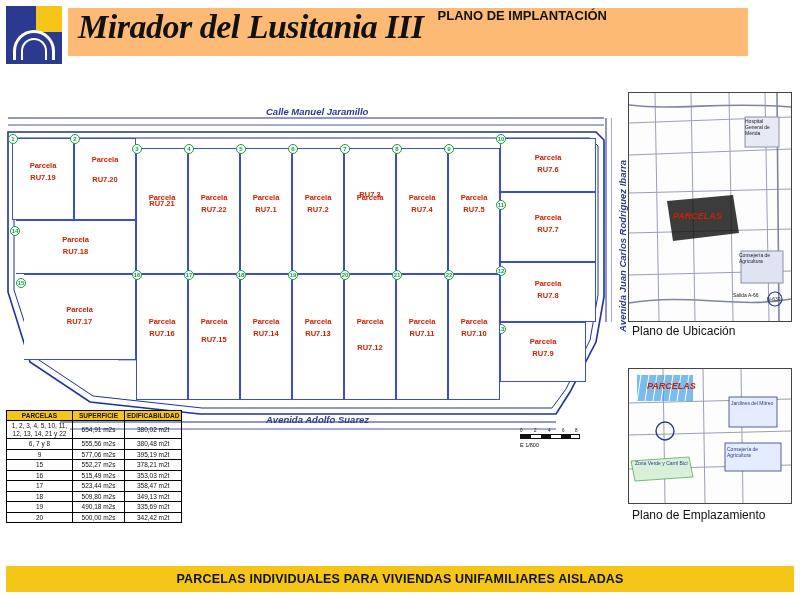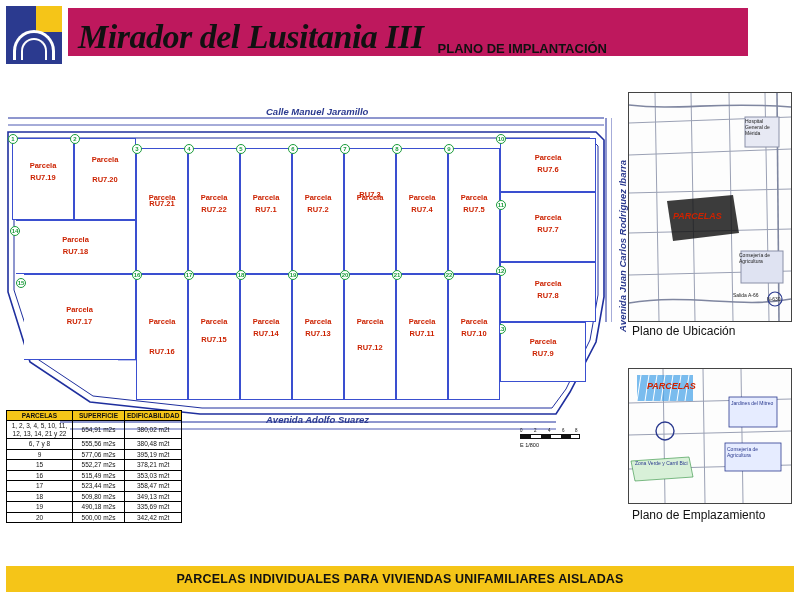--- a/index.html
+++ b/index.html
@@ -28,22 +28,22 @@
     border:3px solid #ffffff; border-bottom:none;
     border-radius:21px 21px 0 0;
   }
   #logo .arch2 {
     position:absolute; left:15px; top:32px; width:26px; height:22px;
     border:2px solid #ffffff; border-bottom:none;
     border-radius:13px 13px 0 0;
   }
   #title-bar {
     position:absolute; left:68px; top:8px; width:680px; height:48px;
-    background:#be185d;
-    display:flex; align-items:flex-end;
+    background:#fdba74;
+    display:flex; align-items:flex-start;
   }
   #title-main {
     font-style:italic; font-weight:bold; font-size:34px; color:#111;
     margin-left:10px; letter-spacing:-0.5px; white-space:nowrap;
     font-family:"Liberation Serif", serif;
   }
   #title-sub {
     font-weight:bold; font-size:13px; color:#111; margin-left:14px;
     white-space:nowrap;
   }
@@ -264,21 +264,21 @@
   <div class="node" style="left:10px; top:134px;">14</div>
 
   <div class="plot" style="left:24px; top:182px; width:112px; height:86px; border-left:none;">
     <div class="lbl" style="top:30px;">Parcela</div>
     <div class="lbl" style="top:42px;">RU7.17</div>
   </div>
   <div class="node" style="left:16px; top:186px;">15</div>
 
   <div class="plot" style="left:136px; top:182px; width:52px; height:126px;">
     <div class="lbl" style="top:42px;">Parcela</div>
-    <div class="lbl" style="top:72px;">RU7.16</div>
+    <div class="lbl" style="top:54px;">RU7.16</div>
   </div>
   <div class="node" style="left:132px; top:178px;">16</div>
 
   <div class="plot" style="left:188px; top:182px; width:52px; height:126px;">
     <div class="lbl" style="top:42px;">Parcela</div>
     <div class="lbl" style="top:60px;">RU7.15</div>
   </div>
   <div class="node" style="left:184px; top:178px;">17</div>
 
   <div class="plot" style="left:240px; top:182px; width:52px; height:126px;">

